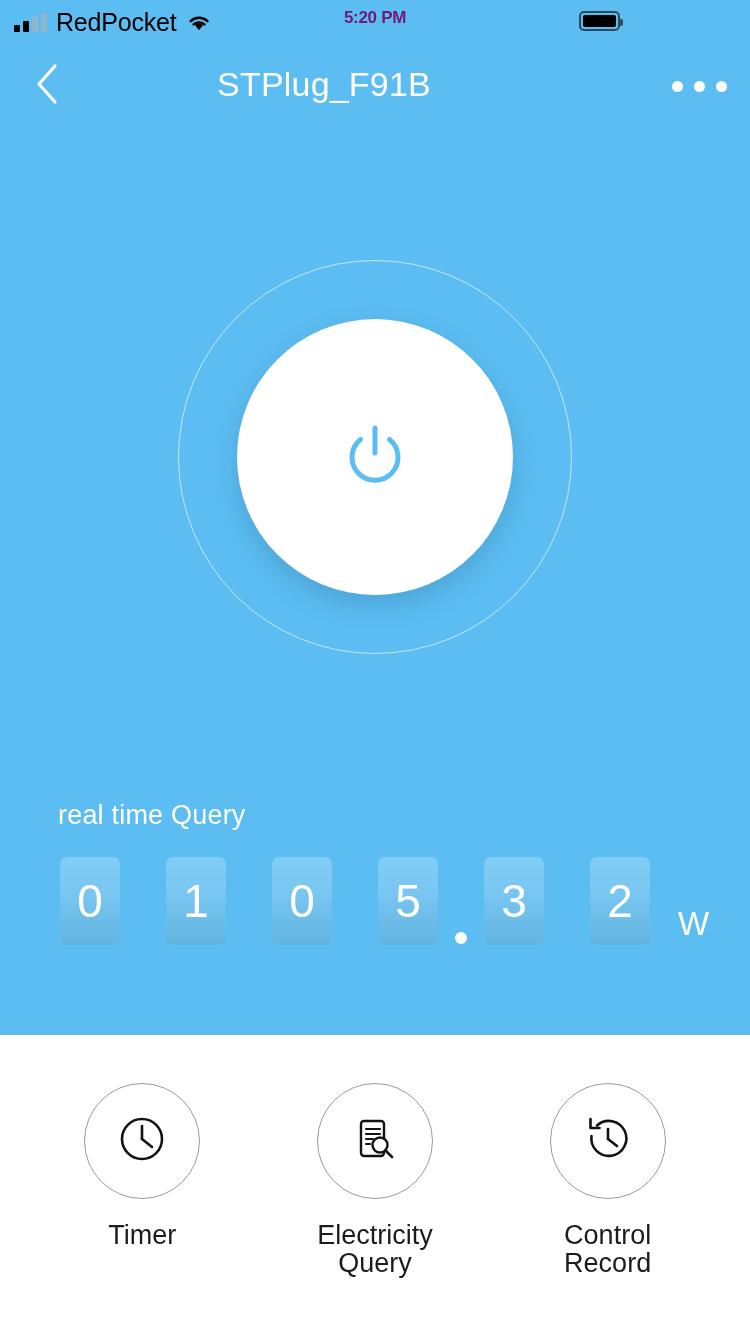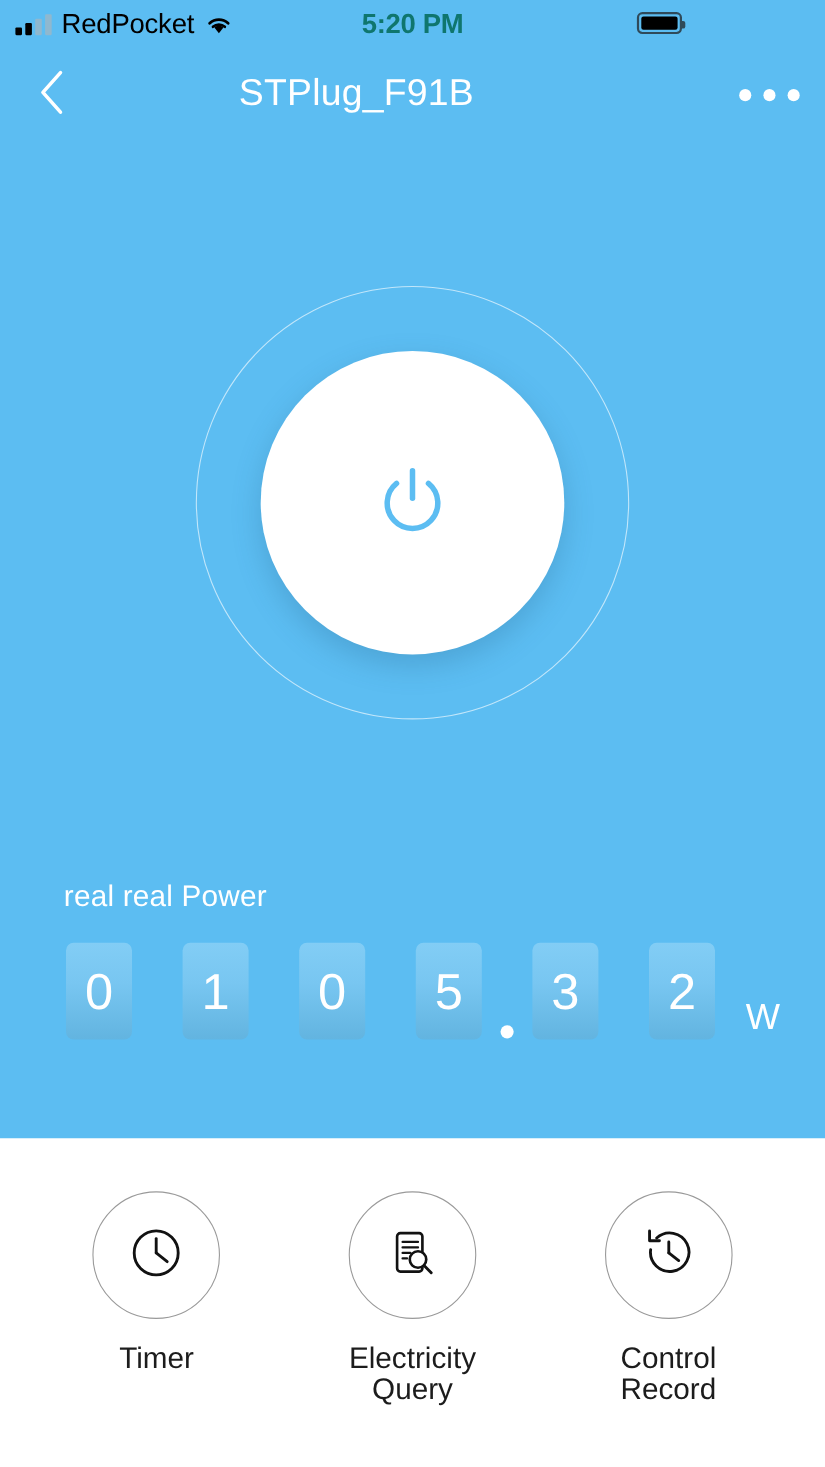--- a/index.html
+++ b/index.html
@@ -29,21 +29,21 @@
   .signal { display:flex; align-items:flex-end; gap:3px; height:19px; }
   .signal i { display:block; width:6px; border-radius:1px; background:#000; }
   .signal i:nth-child(1){ height:7px; }
   .signal i:nth-child(2){ height:11px; }
   .signal i:nth-child(3){ height:15px; background:#8fb8cf; }
   .signal i:nth-child(4){ height:19px; background:#8fb8cf; }
   .carrier { font-size:25px; color:#000; letter-spacing:-0.2px; line-height:26px; }
   .wifi { width:26px; height:19px; }
   .sb-time {
     position:absolute; left:0; top:8px; width:750px; text-align:center;
-    font-size:25px; font-weight:bold; color:#0f766e; letter-spacing:-0.3px;
+    font-size:17px; font-weight:bold; color:#701a75; letter-spacing:-0.3px;
   }
   .battery {
     position:absolute; right:14px; top:11px;
     width:41px; height:20px; border:2px solid #2f4a5a; border-radius:5px;
     padding:2px;
   }
   .battery .fill { width:100%; height:100%; background:#000; border-radius:2px; }
   .battery:after {
     content:""; position:absolute; right:-5px; top:6px;
     width:3px; height:7px; background:#2f4a5a; border-radius:0 2px 2px 0;
@@ -176,21 +176,21 @@
     <div class="power-btn">
       <span class="power-glyph">
         <svg viewBox="0 0 78 78" width="78" height="78">
           <path d="M24.5 21.5 A23 23 0 1 0 53.5 21.5" stroke="#5cbdf2" stroke-width="5" fill="none" stroke-linecap="round"></path>
           <line x1="39" y1="10" x2="39" y2="35" stroke="#5cbdf2" stroke-width="5" stroke-linecap="round"></line>
         </svg>
       </span>
     </div>
   </div>
 
-  <div class="rt-label">real real Power</div>
+  <div class="rt-label">real time Query</div>
   <div class="meter">
     <div class="digit" style="left:0px">0</div>
     <div class="digit" style="left:106px">1</div>
     <div class="digit" style="left:212px">0</div>
     <div class="digit" style="left:318px">5</div>
     <div class="digit" style="left:424px">3</div>
     <div class="digit" style="left:530px">2</div>
   </div>
   <div class="dot"></div>
   <div class="unit">W</div>

